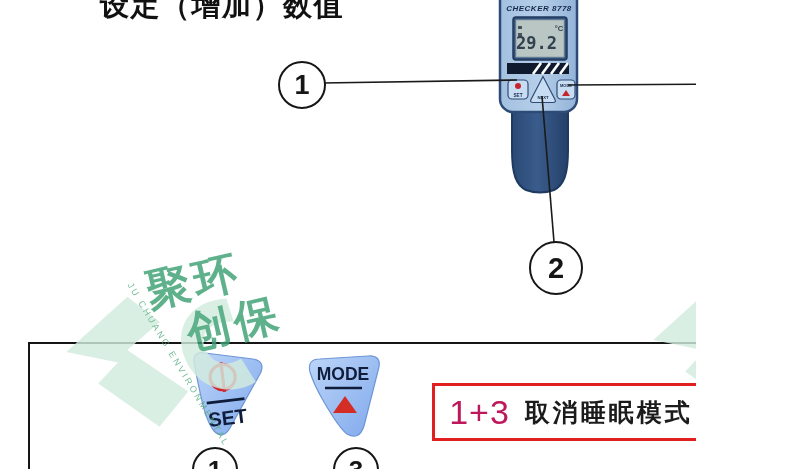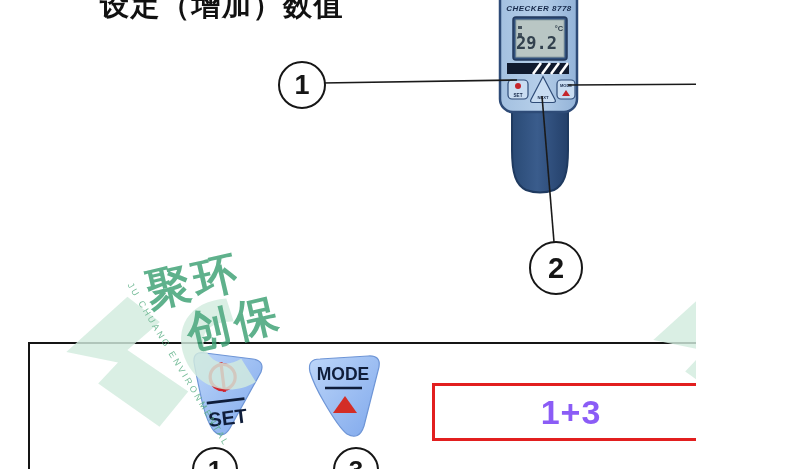--- a/index.html
+++ b/index.html
@@ -34,21 +34,21 @@
     border:2px solid #151515;background:#fff;z-index:1;
   }
   .bigbtn{position:absolute;z-index:3;}
   .bigbtn.set{left:178px;top:346px;}
   .bigbtn.mode{left:296px;top:350px;}
   .note-box{
     position:absolute;left:432px;top:383px;width:272px;height:52px;
     border:3px solid #e21f1f;background:#fff;z-index:3;
     display:flex;align-items:center;justify-content:center;gap:15px;
   }
-  .note-keys{font-size:34px;font-weight:700;color:#8b5cf6;letter-spacing:1px;}
+  .note-keys{font-size:34px;font-weight:400;color:#be185d;letter-spacing:1px;}
   .note-text{font-size:25px;font-weight:600;color:#1b1b1b;letter-spacing:3px;white-space:nowrap;}
   
   .watermark{
     position:absolute;width:270px;height:180px;opacity:.82;z-index:5;
     transform:rotate(-13deg);pointer-events:none;
   }
   .watermark.wm-left{left:55px;top:260px;}
   .watermark.wm-right{left:642px;top:248px;}
   .wm-cn{
     position:absolute;font-size:44px;font-weight:700;color:#3ca173;
@@ -185,15 +185,16 @@
     <text x="47" y="30" text-anchor="middle" font-size="17.5" font-weight="700" fill="#0f1d3a">MODE</text>
     <line x1="29" y1="38" x2="66" y2="38" stroke="#0f1d3a" stroke-width="2.6"></line>
     <polygon points="37,63 61,63 49,46" fill="#d32d26"></polygon>
   </svg>
 
   <div class="callout cb c1b">1</div>
   <div class="callout cb c3b">3</div>
 
   <div class="note-box">
     <span class="note-keys">1+3</span>
+    <span class="note-text">取消睡眠模式</span>
   </div>
 
 </div>
 
 </body></html>

